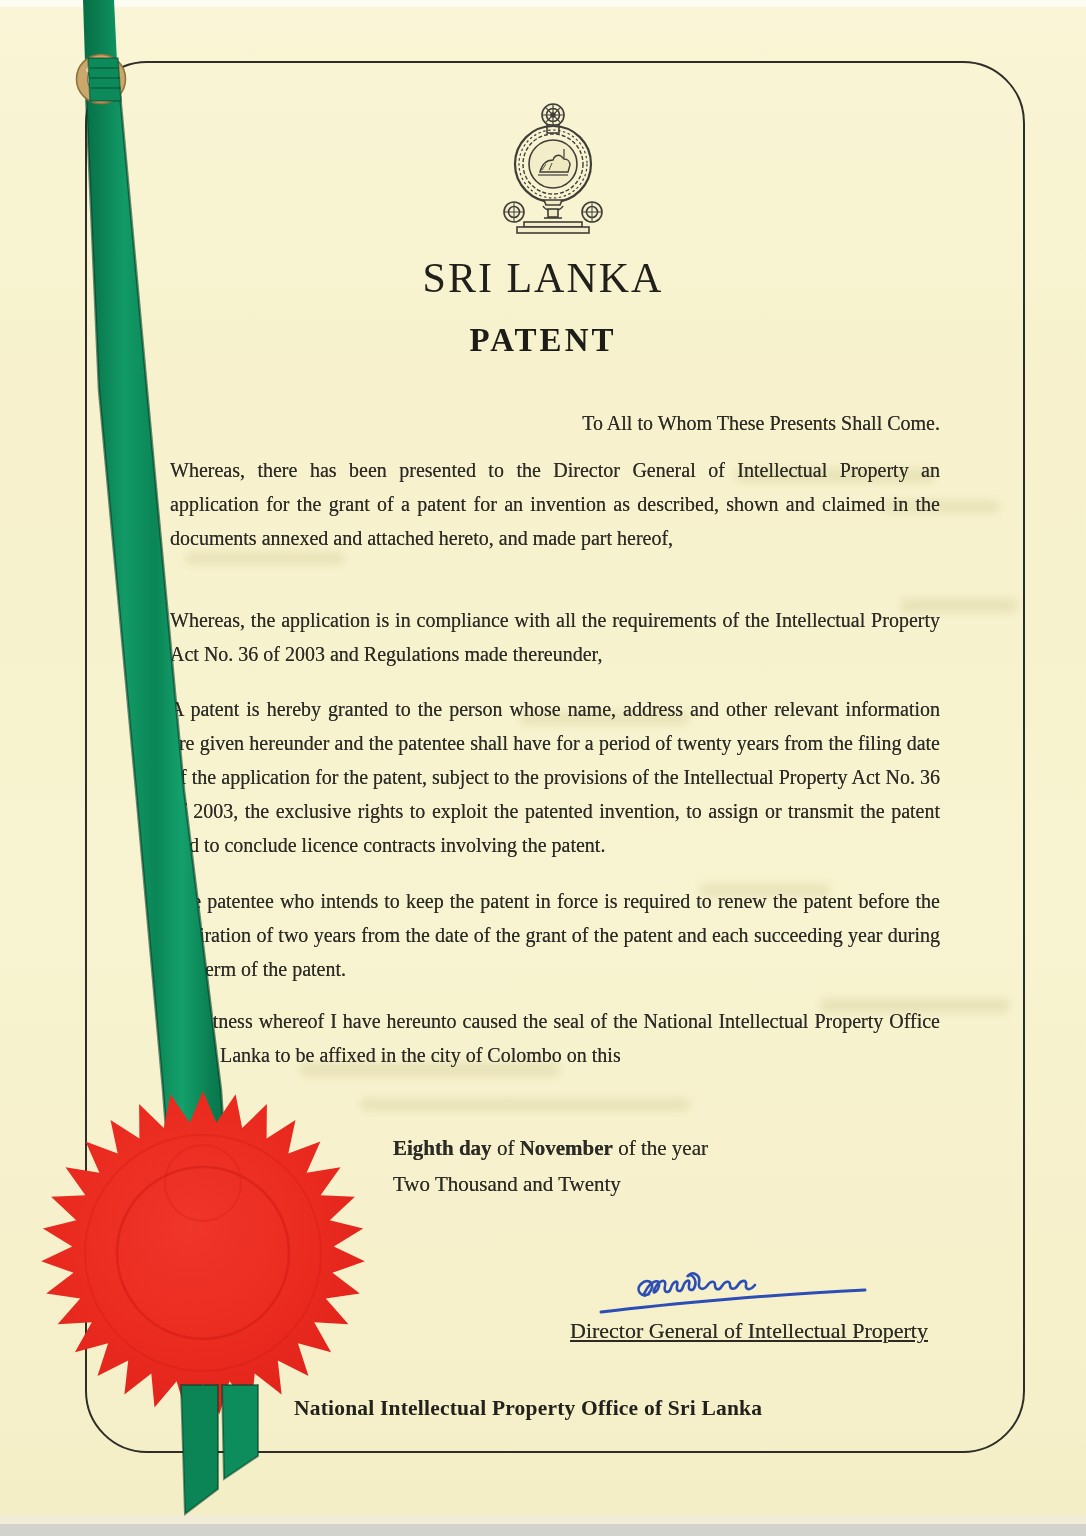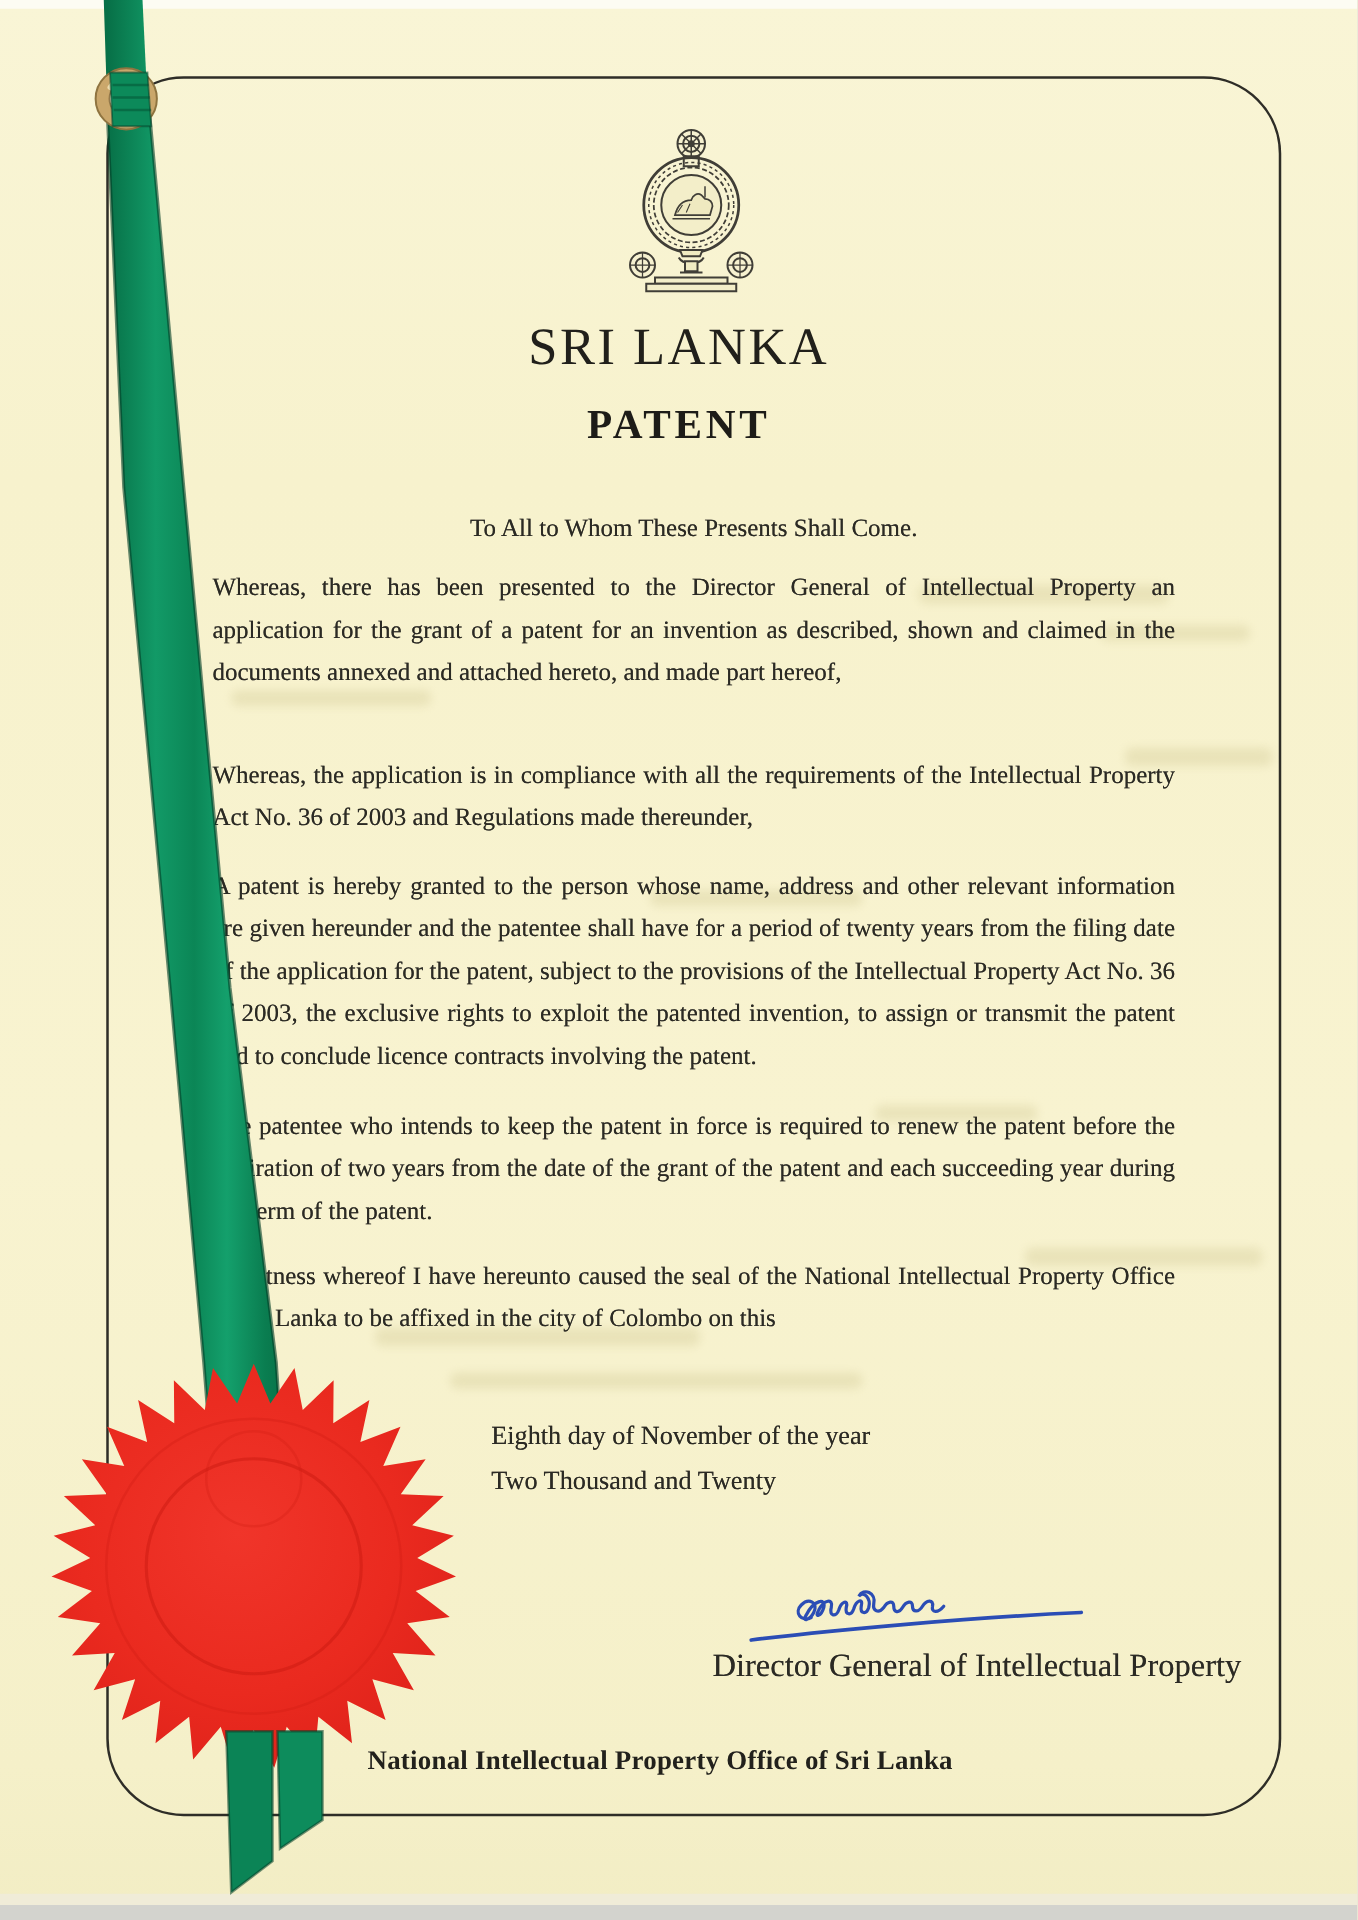--- a/index.html
+++ b/index.html
@@ -16,30 +16,30 @@
   #border-frame{
     position:absolute;left:85px;top:61px;width:940px;height:1392px;box-sizing:border-box;
     border:2px solid #2e2d27;border-radius:62px;z-index:2;
   }
   .ctext{position:absolute;z-index:3;}
   #title-country{left:0;right:0;top:254px;text-align:center;font-size:42px;letter-spacing:2px;color:#21201b;}
   #title-doctype{left:0;right:0;top:322px;text-align:center;font-size:33px;font-weight:bold;letter-spacing:3px;color:#1d1c18;}
   #body-text{left:170px;top:406px;width:770px;font-size:20px;line-height:34px;text-align:justify;
     text-shadow:0 0 .5px rgba(43,42,36,.75);}
   #body-text p{margin:0;}
-  #body-text p.p0{margin-bottom:13px;text-align:center;}
+  #body-text p.p0{margin-bottom:13px;text-align:right;}
   #body-text p.p1{margin-bottom:26px;}
   #body-text p.p2{margin-bottom:21px;margin-top:48px;}
   #body-text p.p3{margin-bottom:22px;}
   #body-text p.p4{margin-bottom:18px;}
   #date-block{left:393px;top:1130px;width:312px;font-size:21px;line-height:36px;text-shadow:0 0 .5px rgba(43,42,36,.75);}
   #date-line1{white-space:nowrap;}
   #date-line2{text-align:left;font-weight:normal;}
-  .b{font-weight:normal;}
-  #director-line{left:570px;top:1318px;font-size:26px;text-shadow:0 0 .5px rgba(43,42,36,.7);}
+  .b{font-weight:bold;}
+  #director-line{left:570px;top:1318px;font-size:22px;text-shadow:0 0 .5px rgba(43,42,36,.7);text-decoration:underline;}
   #office-line{left:294px;top:1396px;font-size:21.5px;font-weight:bold;letter-spacing:.2px;color:#22211c;}
   svg{position:absolute;display:block;}
   #emblem-svg{left:492px;top:100px;z-index:3;}
   #ribbon-under-svg{left:0;top:0;z-index:4;}
   #seal-svg{left:37px;top:1087px;z-index:5;}
   #ribbon-over-svg{left:0;top:0;z-index:6;}
   #signature-svg{left:597px;top:1260px;z-index:3;}
 </style>
 </head>
 <body>

